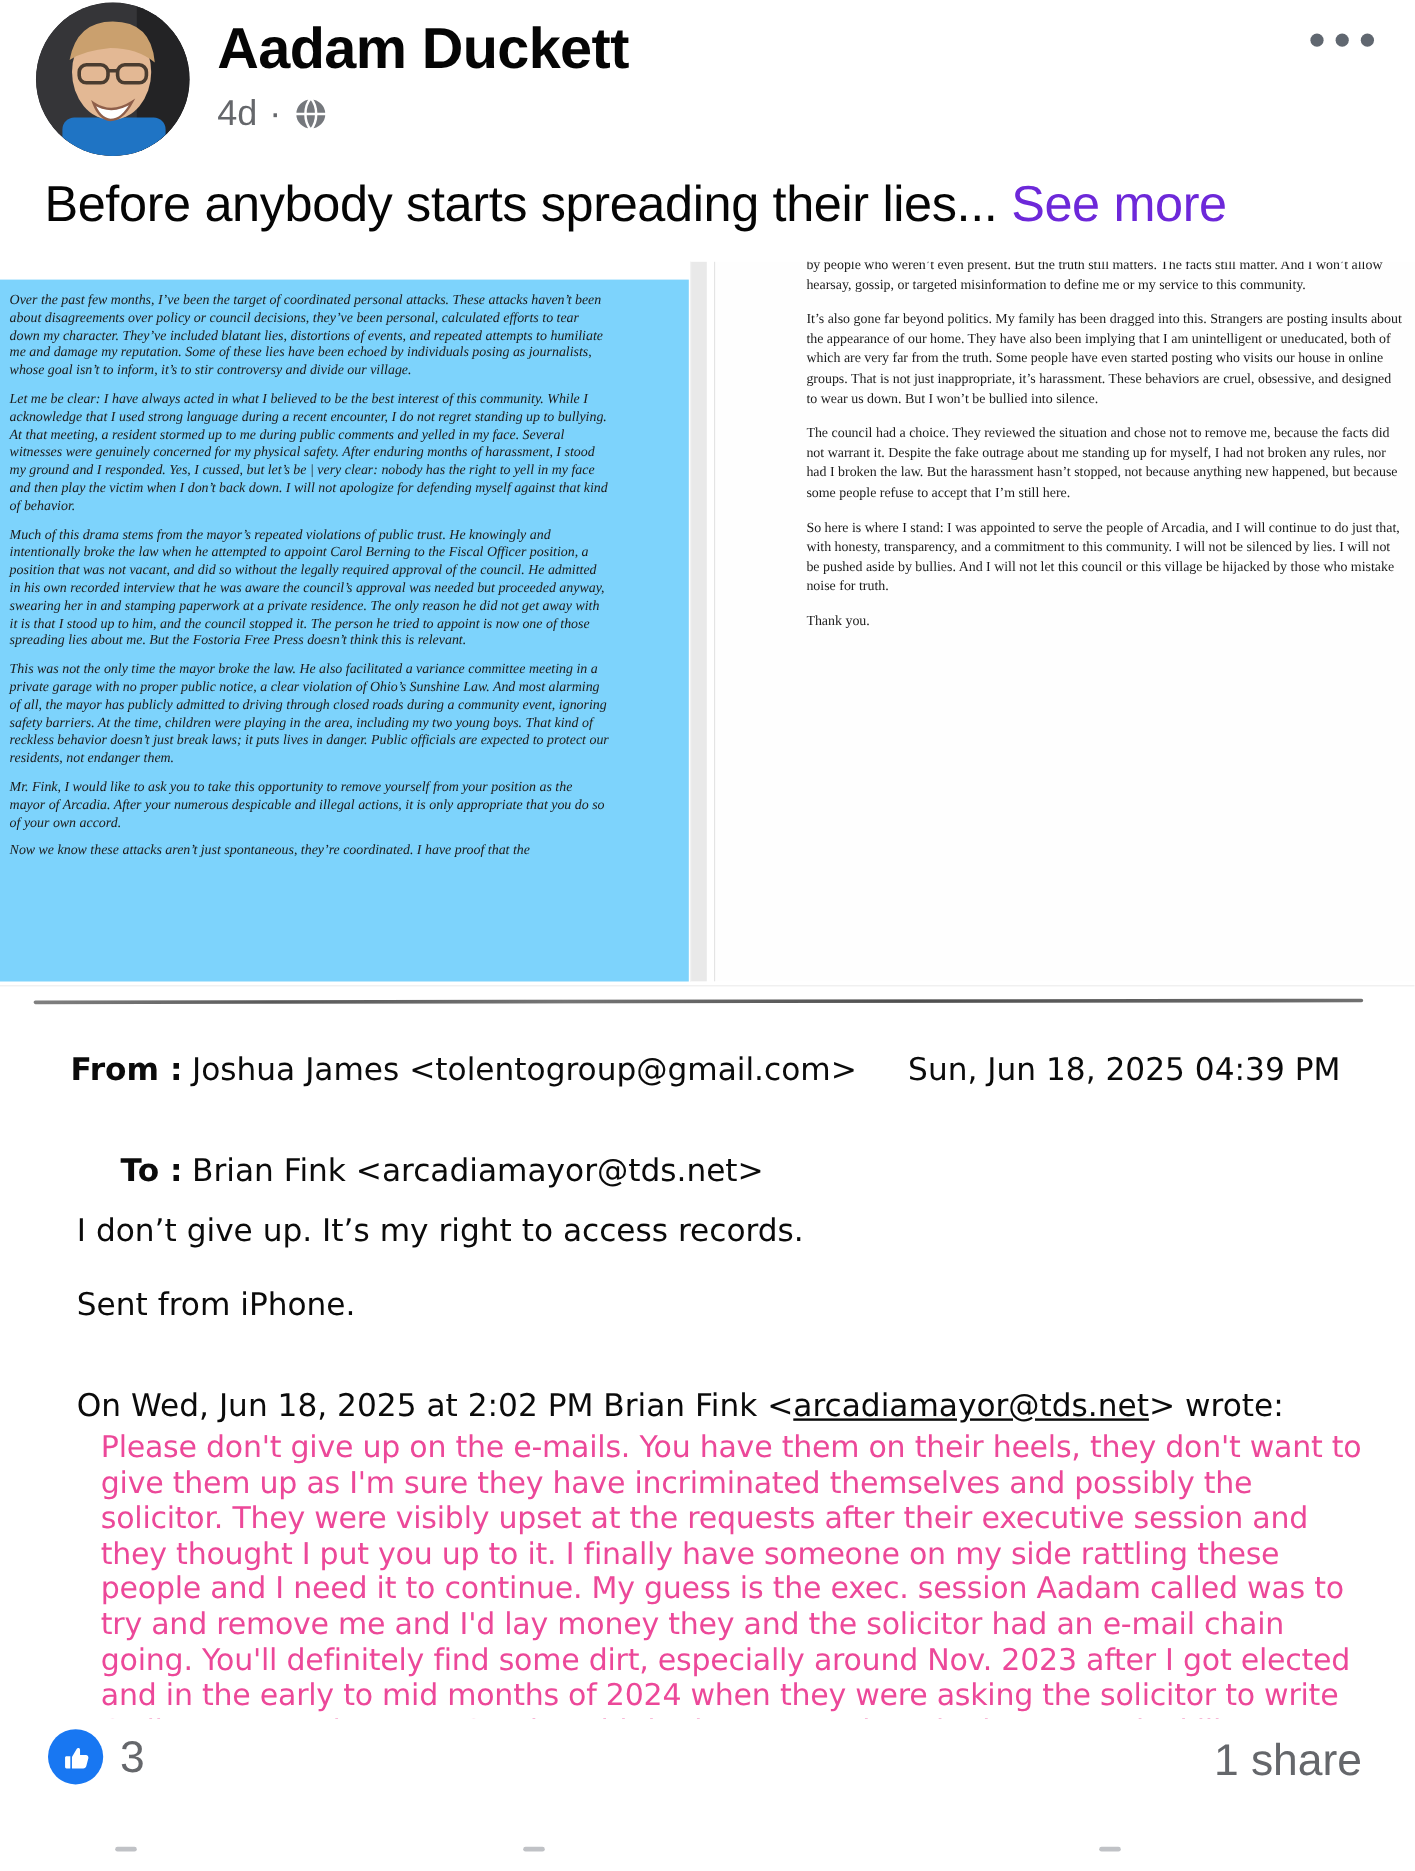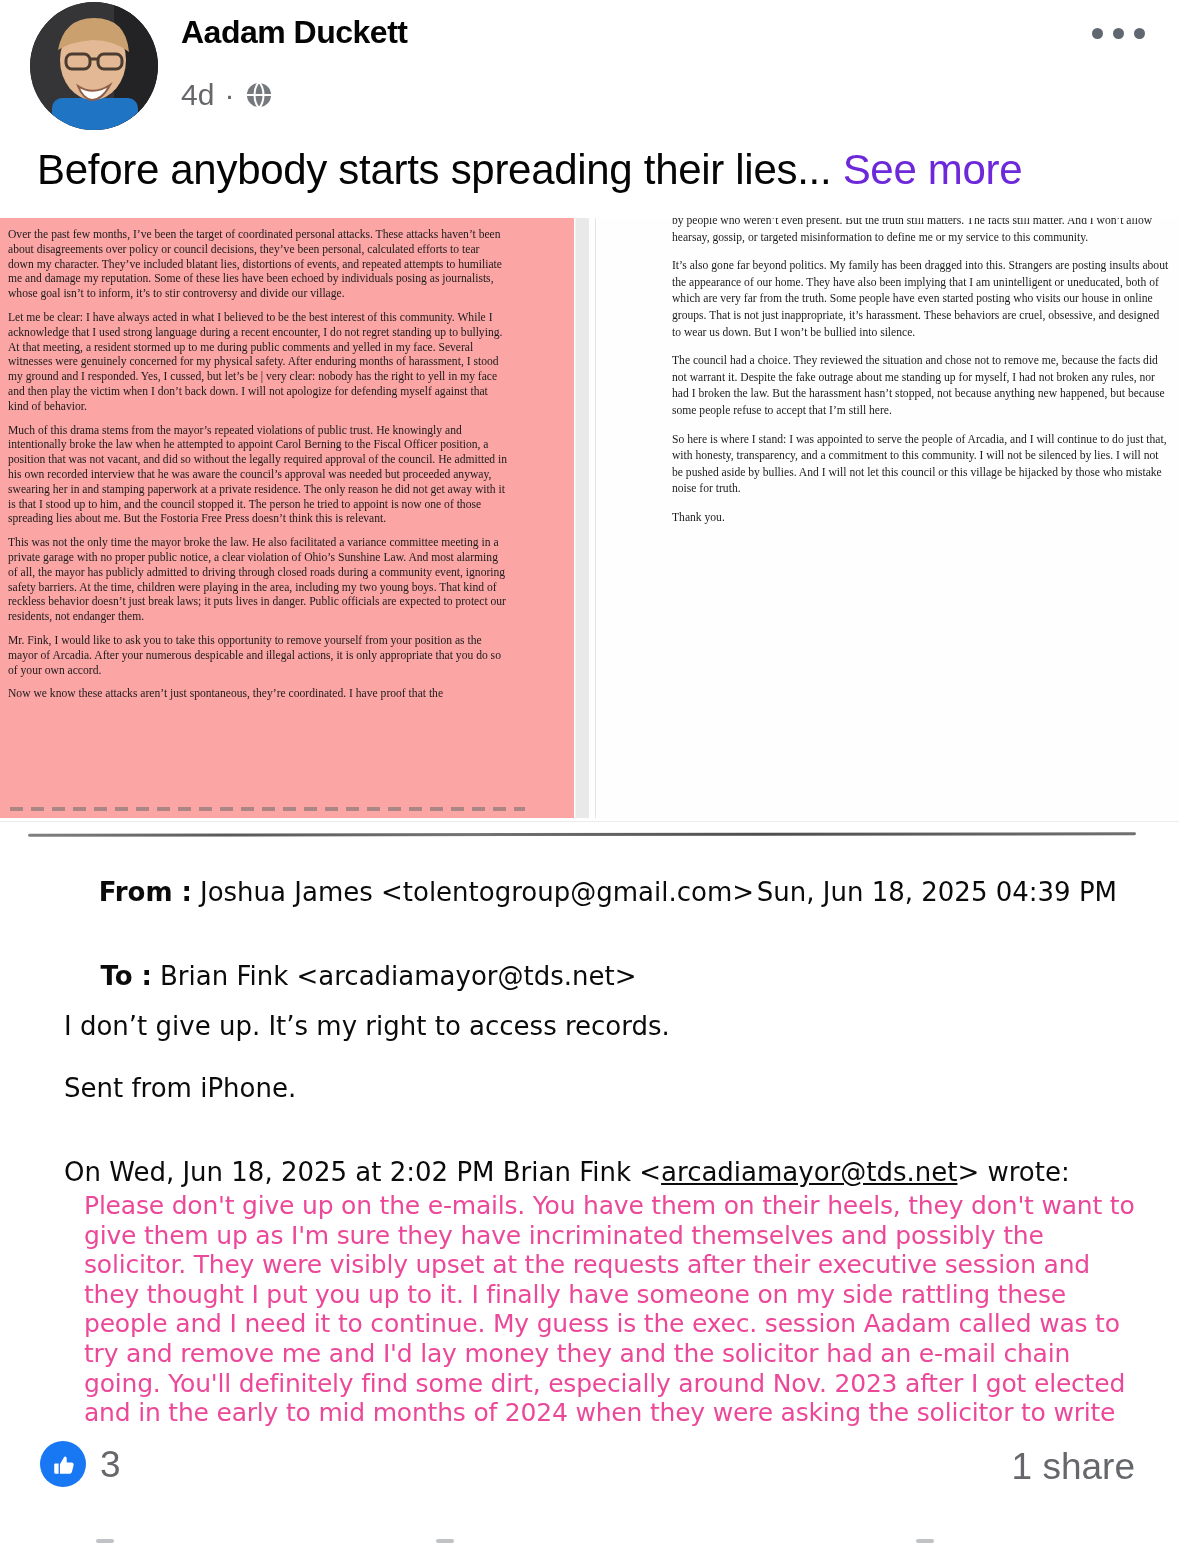--- a/index.html
+++ b/index.html
@@ -2,33 +2,33 @@
 <html><head>
 <meta charset="utf-8">
 <style>
   html,body{margin:0;padding:0;background:#fff;}
   .page{position:relative;width:1179px;height:1559px;background:#fff;overflow:hidden;
         font-family:"Liberation Sans",sans-serif;}
 
   
   .avatar{position:absolute;left:30px;top:2px;width:128px;height:128px;border-radius:50%;
           overflow:hidden;background:#2b2b2e;}
-  .author{position:absolute;left:181px;top:14px;font-size:32px;font-weight:700;color:#050505;letter-spacing:-0.5px;}
+  .author{position:absolute;left:181px;top:14px;font-size:48px;font-weight:700;color:#050505;letter-spacing:-0.5px;}
   .meta{position:absolute;left:181px;top:78px;font-size:30px;color:#65676B;display:flex;align-items:center;gap:10px;}
   .menu{position:absolute;left:1092px;top:28px;display:flex;gap:10px;}
   .menu .dot{width:11px;height:11px;border-radius:50%;background:#606770;}
 
   
   .message{position:absolute;left:37px;top:146px;width:1120px;font-size:42px;color:#050505;
            letter-spacing:-0.3px;white-space:nowrap;}
   .see-more{color:#6d28d9;}
 
   
   .statement{position:absolute;left:0;top:218px;width:1179px;height:600px;overflow:hidden;background:#fff;cursor:pointer;}
-  .pageL{position:absolute;left:0;top:0;width:574px;height:600px;background:#fca5a5;}
+  .pageL{position:absolute;left:0;top:15px;width:574px;height:600px;background:#7dd3fc;font-style:italic;}
   .pageL-text{position:absolute;left:8px;top:10px;width:500px;
               font-family:"Liberation Serif",serif;font-size:11.6px;line-height:14.8px;color:#1b1b1b;}
   .pageL-text p{margin:0 0 9px 0;}
   .scrollstrip{position:absolute;left:575px;top:0;width:13px;height:600px;background:#e9e9e9;border-left:1px solid #f2f2f2;}
   .pagediv{position:absolute;left:595px;top:0;width:1px;height:600px;background:#e4e4e4;}
   .pageR{position:absolute;left:597px;top:0;width:670px;height:600px;background:#fefefe;}
   .pageR-text{position:absolute;left:75px;top:0;width:499px;overflow:hidden;
               font-family:"Liberation Serif",serif;font-size:11.6px;line-height:16.6px;color:#1b1b1b;}
   .pageR-text p{margin:0 0 12px 0;}
   .pageR-text p:first-child{margin-top:-5px;}
@@ -38,21 +38,21 @@
   .img-gap{position:absolute;left:0;top:821px;width:1179px;height:1px;background:#ededed;}
 
   
   .emailimg{position:absolute;left:0;top:825px;width:1179px;height:607px;overflow:hidden;background:#fff;cursor:pointer;
             font-family:"DejaVu Sans",sans-serif;color:#0b0b0b;}
   .scanline{position:absolute;left:28px;top:8px;width:1108px;height:3px;border-radius:2px;opacity:.85;
             background:linear-gradient(90deg,#6a6a6a,#3c3c3c 18%,#5c5c5c 40%,#2f2f2f 66%,#575757);transform:rotate(-0.08deg);}
   .hdr-row{position:absolute;left:0;font-size:26px;white-space:nowrap;}
   .hdr-label{display:inline-block;width:152px;text-align:right;font-weight:700;}
   .hdr-value{padding-left:8px;}
-  .row-from{top:52px;padding-left:40px;}
+  .row-from{top:52px;}
   .row-subject{top:94px;}
   .row-to{top:136px;}
   .email-date{position:absolute;right:62px;top:52px;font-size:26px;white-space:nowrap;}
   .eb1{position:absolute;left:64px;top:186px;font-size:26px;}
   .eb2{position:absolute;left:64px;top:248px;font-size:26px;text-align:center;}
   .reply-intro{position:absolute;left:64px;top:332px;font-size:26px;white-space:nowrap;}
   .reply-intro .mail{text-decoration:underline;}
   .quoted{position:absolute;left:84px;top:366px;width:1064px;font-size:25px;line-height:29.6px;
           letter-spacing:-0.2px;color:#ec4899;}
 

